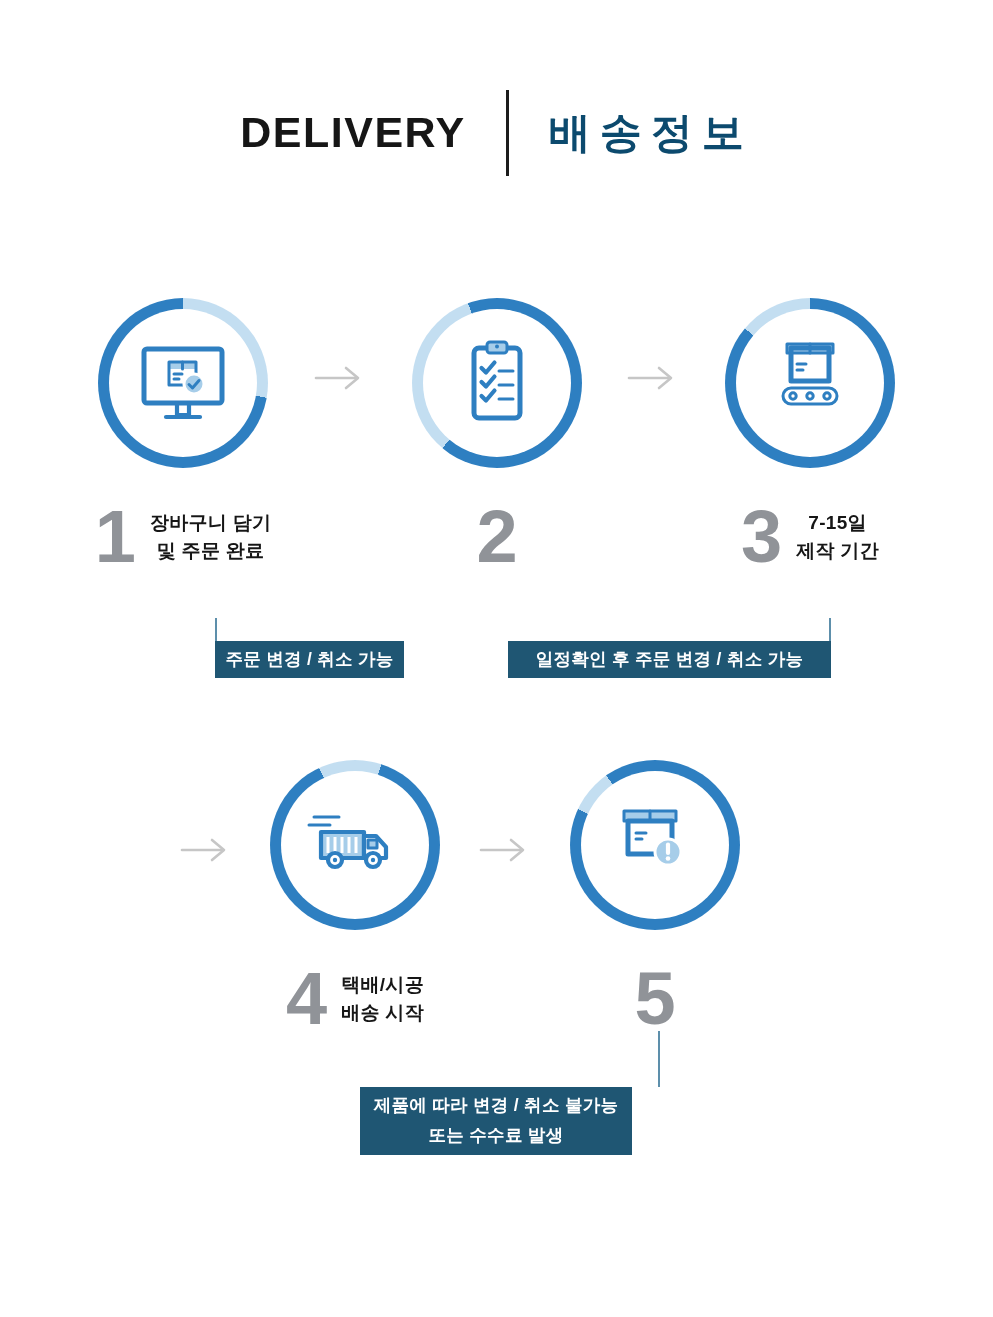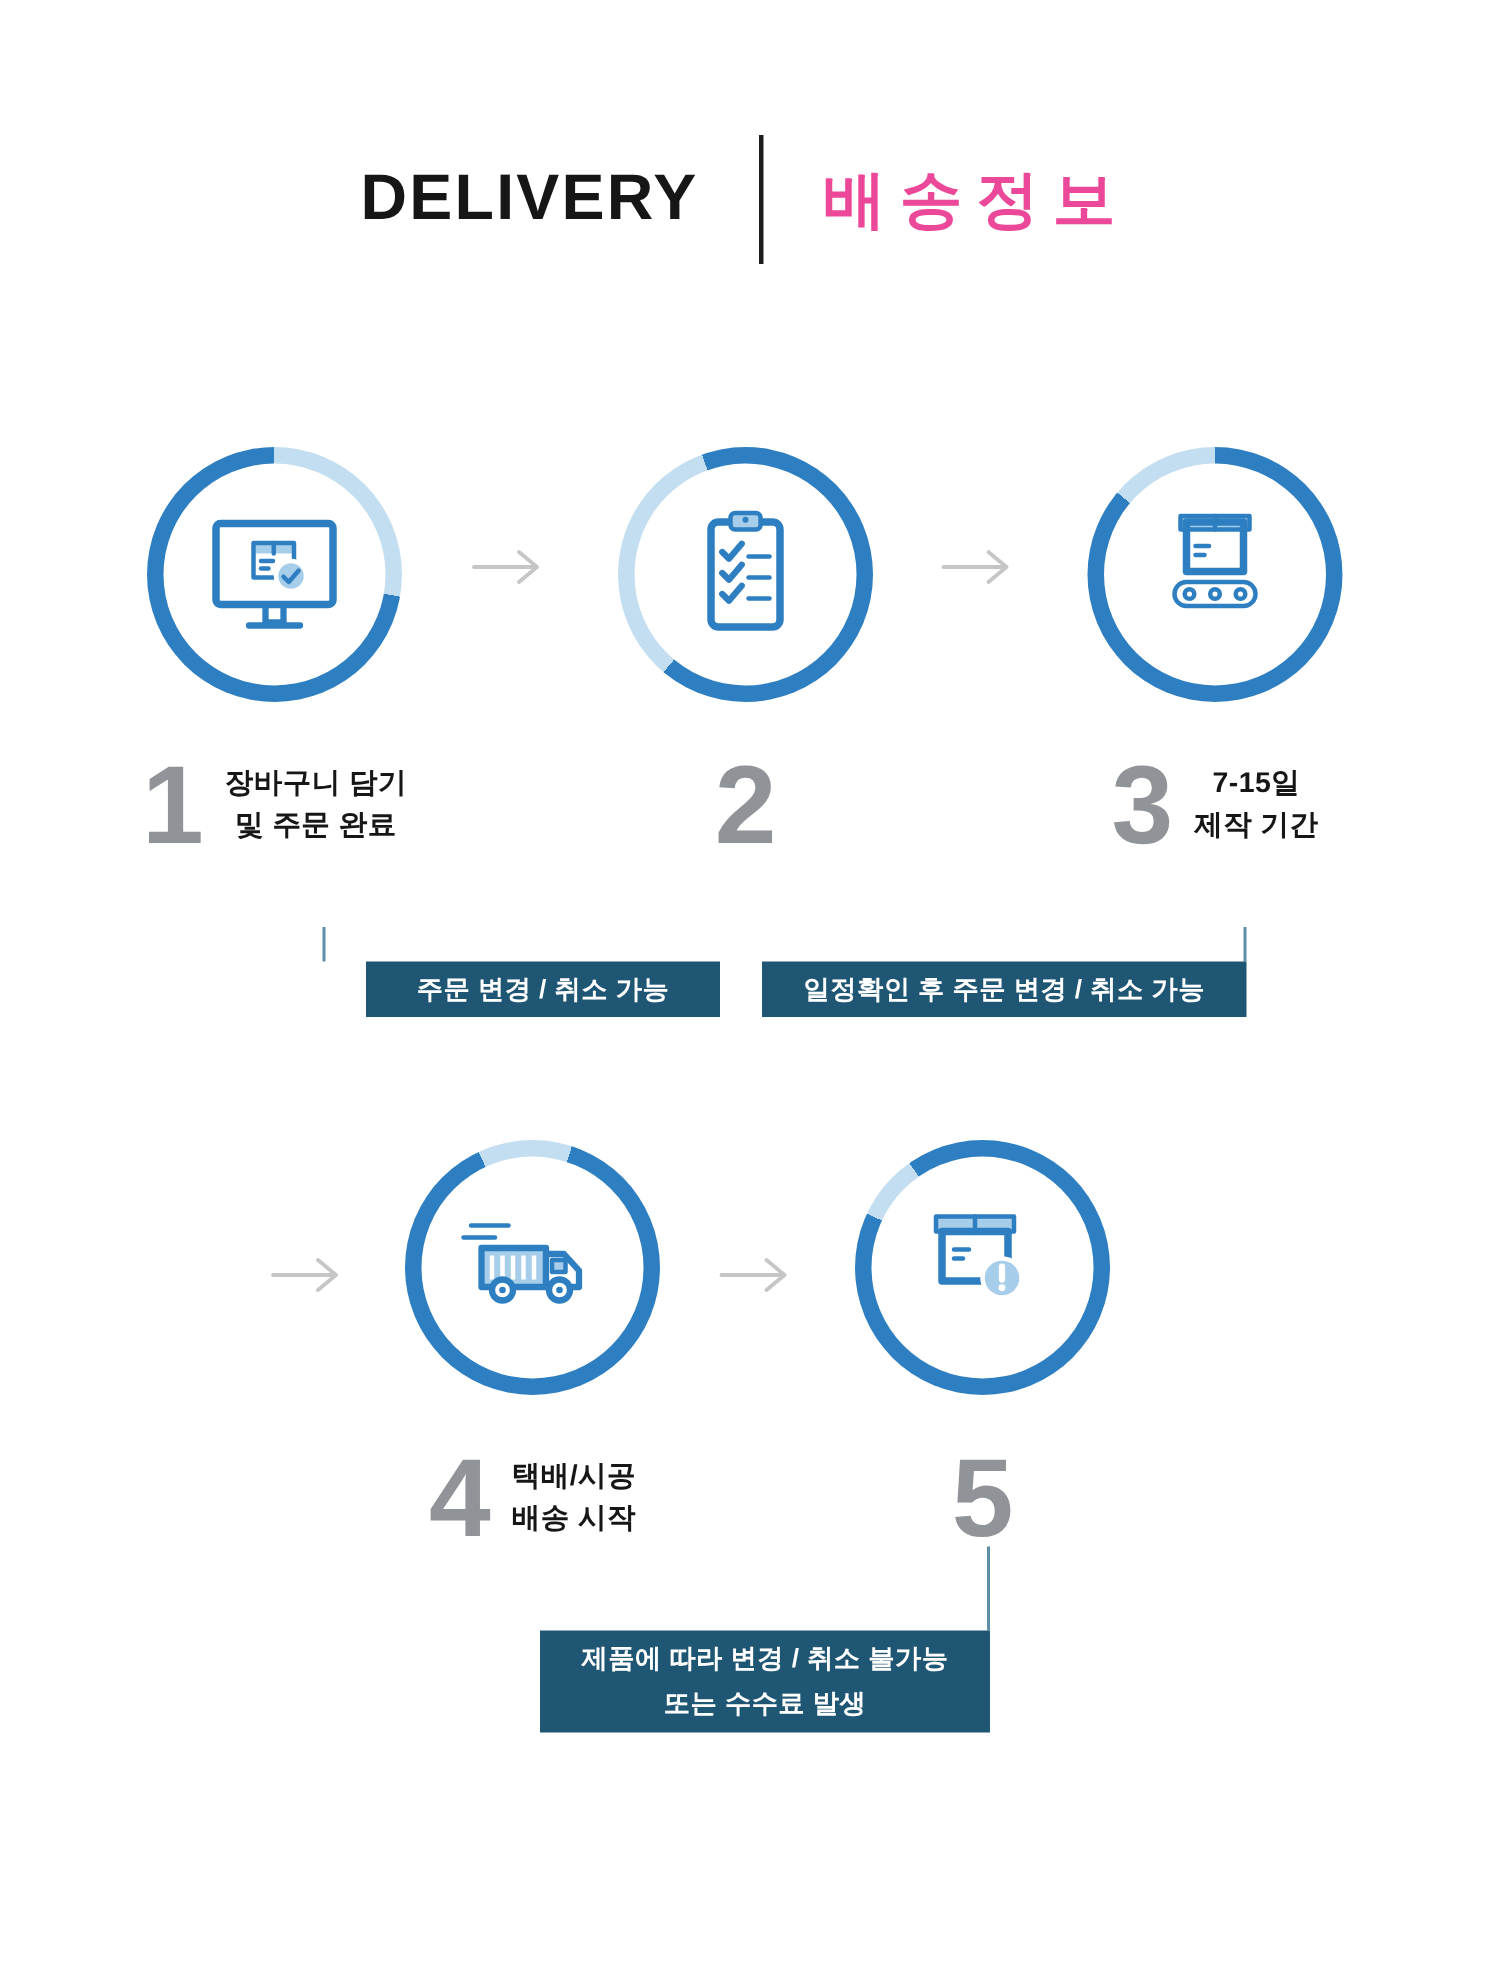--- a/index.html
+++ b/index.html
@@ -19,21 +19,21 @@
     position: absolute;
     top: 90px; left: 0; width: 100%;
     display: flex; align-items: center; justify-content: center;
     gap: 40px;
   }
   .title-en {
     font-size: 43px; font-weight: 800; letter-spacing: 1.5px;
     line-height: 1.25; color: var(--text-dark, #161616); text-align: center;
   }
   .header-divider { width: 3px; height: 86px; background: #1c1c1c; }
-  .title-ko { font-size: 42px; font-weight: 800; letter-spacing: 9px; color: #ec4899; }
+  .title-ko { font-size: 42px; font-weight: 800; letter-spacing: 9px; color: #0c4a6e; }
 
   
   .step { position: absolute; width: 240px; display: flex; flex-direction: column; align-items: center; }
   .circle { width: 170px; height: 170px; border-radius: 50%; position: relative; }
   .circle-inner {
     position: absolute; inset: 11px; border-radius: 50%; background: #fff;
     display: flex; align-items: center; justify-content: center;
   }
   .icon { width: 100px; height: 100px; }
 
@@ -214,28 +214,28 @@
   <svg class="arrow" style="left:180px; top:832px;" viewBox="0 0 52 30">
     <path d="M2 18 H42"></path>
       <path d="M32 8 L44 18 L32 28"></path>
   </svg>
   <svg class="arrow" style="left:479px; top:832px;" viewBox="0 0 52 30">
     <path d="M2 18 H42"></path>
       <path d="M32 8 L44 18 L32 28"></path>
   </svg>
 
   <div class="connector" style="left:215px; top:618px; height:23px;"></div>
-  <div class="callout" style="left:215px; top:641px; width:236px; height:37px;margin-left:29px;">
+  <div class="callout" style="left:215px; top:641px; width:189px; height:37px;">
     <div class="line">주문 변경 / 취소 가능</div>
   </div>
 
   <div class="connector" style="left:829px; top:618px; height:23px;"></div>
   <div class="callout" style="left:508px; top:641px; width:323px; height:37px;">
     <div class="line">일정확인 후 주문 변경 / 취소 가능</div>
   </div>
 
   <div class="connector" style="left:658px; top:1031px; height:56px;"></div>
-  <div class="callout" style="left:360px; top:1087px; width:300px; height:68px;">
+  <div class="callout" style="left:360px; top:1087px; width:272px; height:68px;">
     <div class="line">제품에 따라 변경 / 취소 불가능</div>
     <div class="line">또는 수수료 발생</div>
   </div>
 
 </div>
 
 </body></html>

